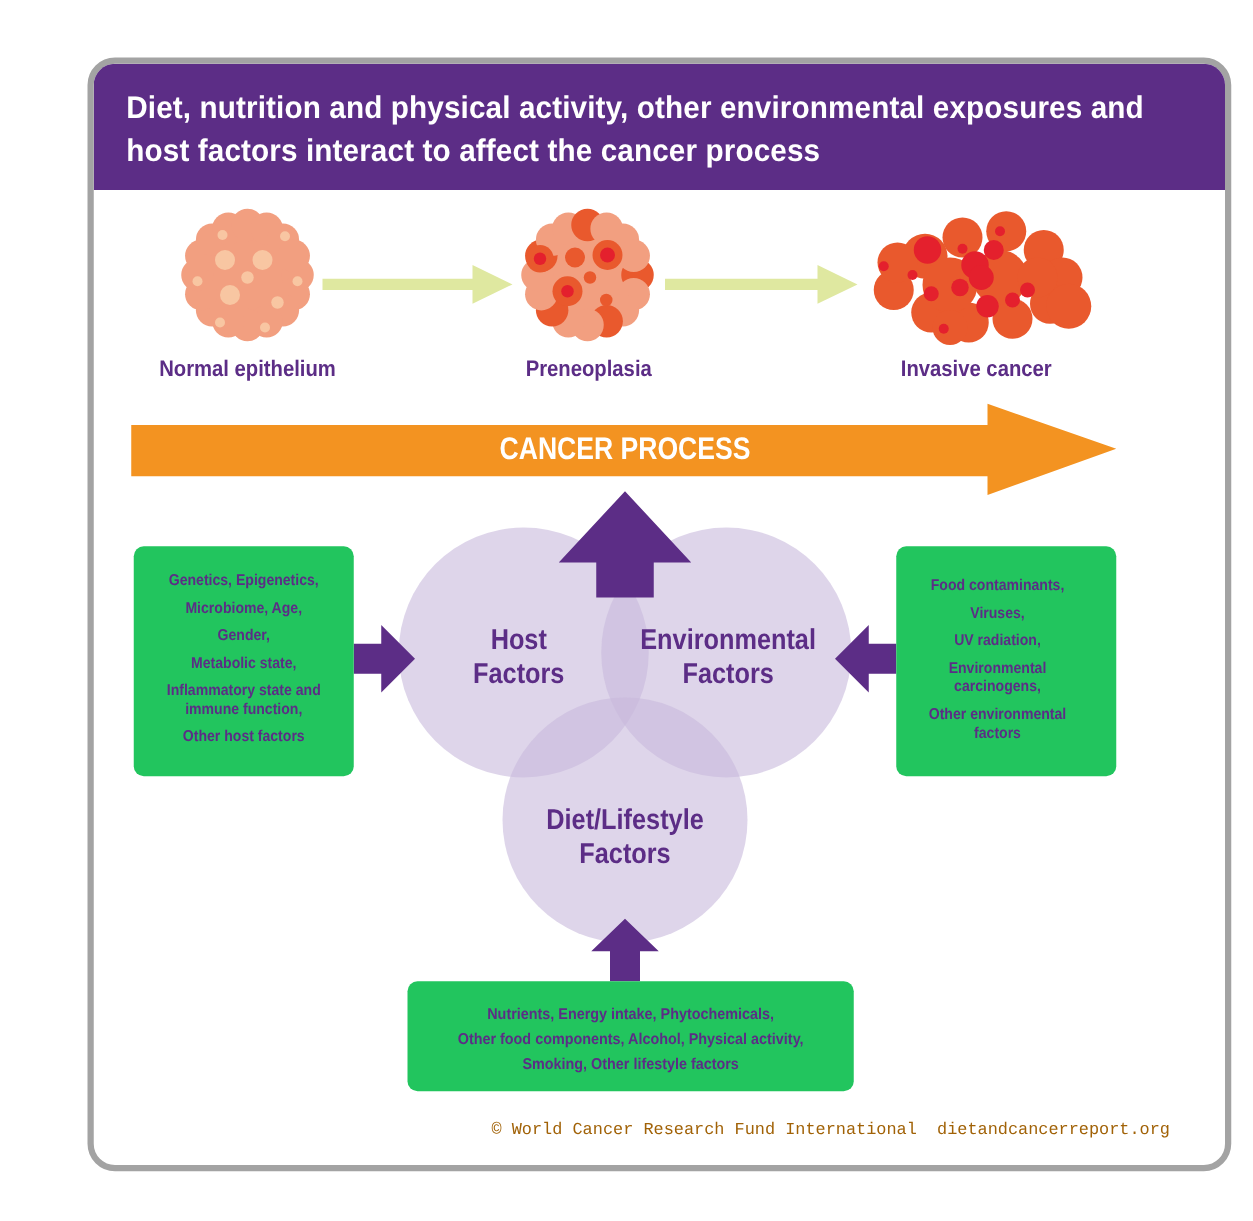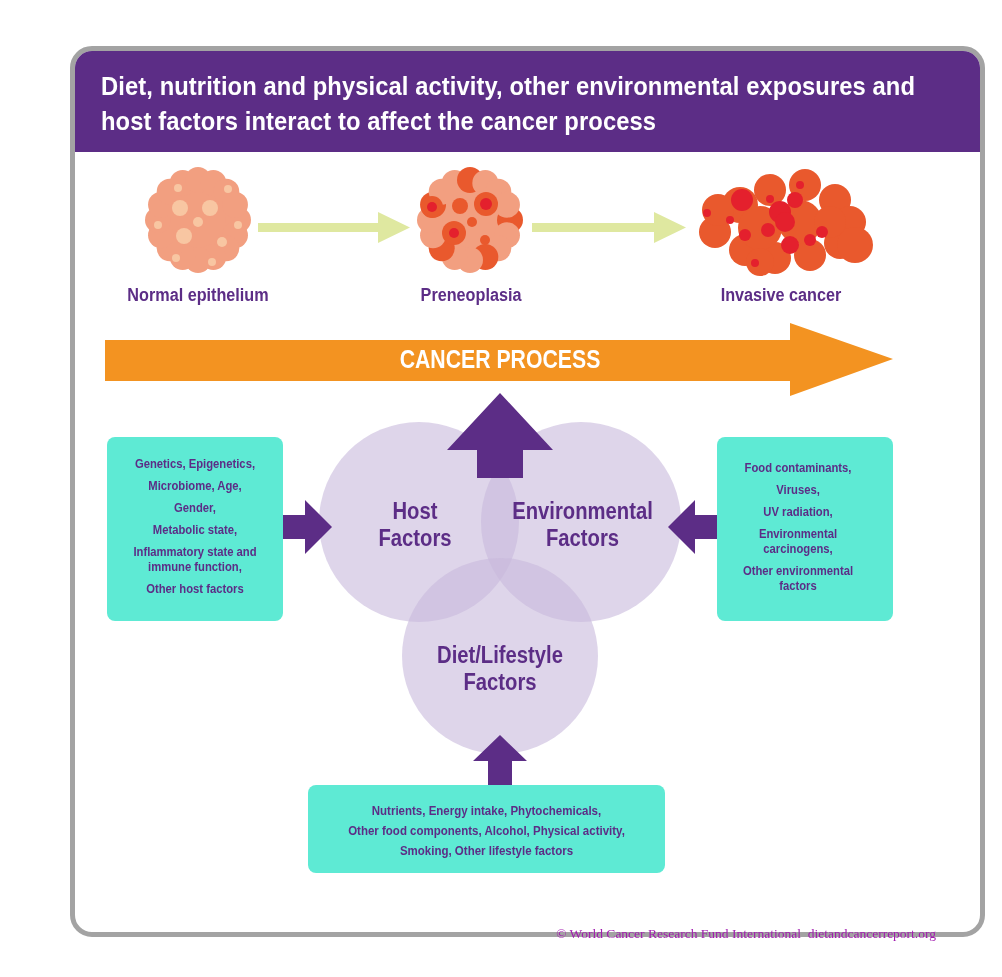--- a/index.html
+++ b/index.html
@@ -11,26 +11,26 @@
     .header { position: absolute; left: 0; top: 0; right: 0; height: 101px; background: #5c2d86; }
     .header-title { position: absolute; left: 26px; top: 18px; right: 20px; color: #fff;
                     font-weight: bold; font-size: 25px; line-height: 35px; letter-spacing: 0.1px; margin: 0;
                     font-family: "Liberation Sans", sans-serif; transform: scaleX(0.95); transform-origin: left top; }
     .stage-label { position: absolute; color: #5c2d86; font-weight: bold; font-size: 18px;
                    text-align: center; width: 220px; transform: scaleX(0.9); }
     .arrow-text { position: absolute; left: 300px; top: 345px; width: 400px; text-align: center;
                   color: #fff; font-weight: bold; font-size: 25px; letter-spacing: 0px; transform: scaleX(0.85); }
     .circle-label { position: absolute; color: #5c2d86; font-weight: bold; font-size: 23px;
                     line-height: 27px; text-align: center; transform: scaleX(0.88); }
-    .box { position: absolute; background: #5eead4; border-radius: 8px; color: #5c2d86;
+    .box { position: absolute; background: #22c55e; border-radius: 8px; color: #5c2d86;
            font-weight: bold; text-align: center; box-sizing: border-box; }
     .box .item { font-size: 12.5px; line-height: 15px; margin-bottom: 7px; transform: scaleX(0.9); }
     .box-bottom .line { font-size: 12.5px; line-height: 20px; transform: scaleX(0.92); }
-    .footer { position: absolute; right: 66px; top: 897px; font-size: 13.5px; color: #a21caf;
-              font-family: Liberation Serif, serif; margin-top: 29px; }
+    .footer { position: absolute; right: 66px; top: 897px; font-size: 13.5px; color: #a16207;
+              font-family: Liberation Mono, monospace; }
   </style>
 </head>
 <body>
 
 <div id="stage">
   <div class="frame">
     <div class="header">
       <h1 class="header-title">Diet, nutrition and physical activity, other environmental exposures and host factors interact to affect the cancer process</h1>
     </div>
   </div>
@@ -180,21 +180,21 @@
   </div>
 
   <div class="box" style="left:717px;top:437px;width:176px;height:184px;padding:24px 28px 0 14px;">
     <div class="item">Food contaminants,</div>
     <div class="item">Viruses,</div>
     <div class="item">UV radiation,</div>
     <div class="item" style="padding:0 16px;">Environmental carcinogens,</div>
     <div class="item">Other environmental factors</div>
   </div>
 
-  <div class="box box-bottom" style="left:308px;top:785px;width:357px;height:88px;padding:16px 4px 0 4px;">
+  <div class="box box-bottom" style="left:326px;top:785px;width:357px;height:88px;padding:16px 4px 0 4px;">
     <div class="line">Nutrients, Energy intake, Phytochemicals,</div>
     <div class="line">Other food components, Alcohol, Physical activity,</div>
     <div class="line">Smoking, Other lifestyle factors</div>
   </div>
 
   <div class="footer">
     <span>© World Cancer Research Fund International</span>&nbsp;
     <span>dietandcancerreport.org</span>
   </div>
 </div>

